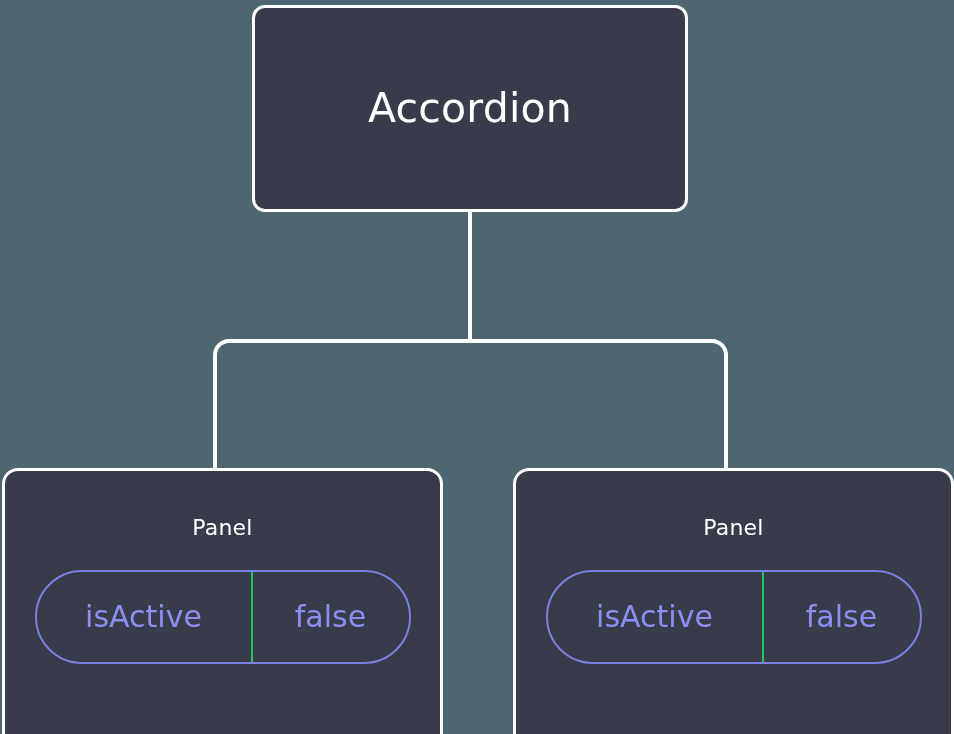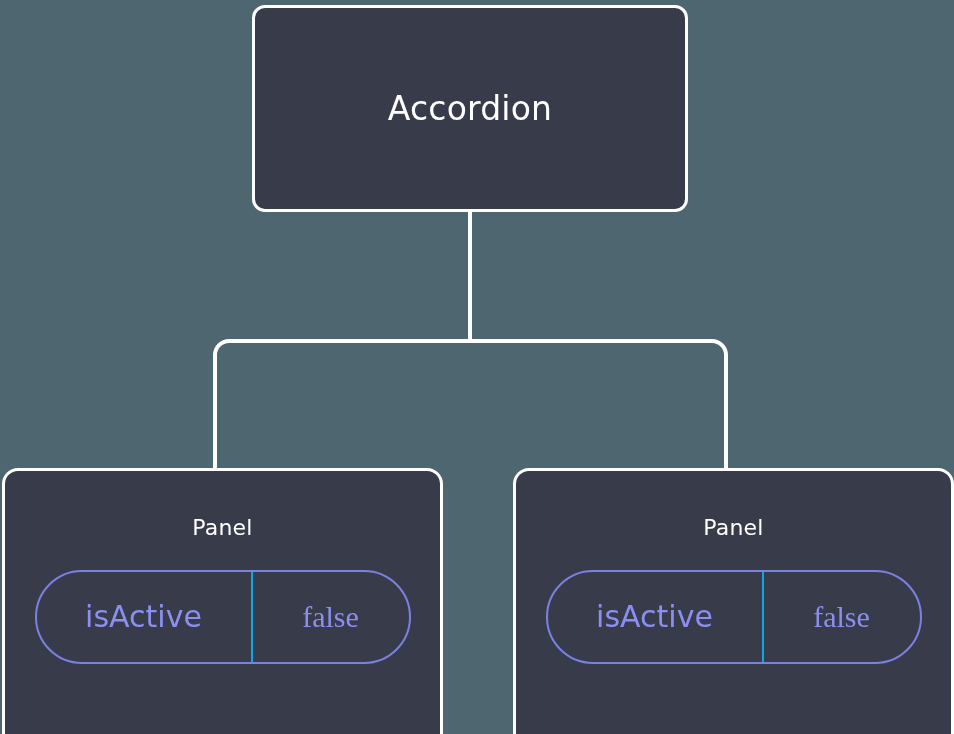--- a/index.html
+++ b/index.html
@@ -54,21 +54,21 @@
     width: 441px;
     height: 290px;
     top: 468px;
     padding-top: 46px;
   }
   .node-panel-left  { left: 2px; }
   .node-panel-right { left: 513px; }
 
   .node-title {
     color: #ffffff;
-    font-size: 33px;
+    font-size: 41px;
     font-weight: 400;
     letter-spacing: 0.2px;
     line-height: 1;
     white-space: nowrap;
   }
   .node-panel .node-title {
     font-size: 22px;
   }
 
   
@@ -90,22 +90,21 @@
     font-size: 30px;
     font-weight: 400;
     line-height: 1;
     white-space: nowrap;
   }
   .prop-key {
     width: 214px;
   }
   .prop-val {
     width: 156px;
-    border-left: 2px solid #0ea5e9;
-    font-family: Liberation Serif, serif;
+    border-left: 2px solid #22c55e;
   }
 </style>
 </head>
 <body>
 
 <div id="stage">
 
   <svg id="edges" viewBox="0 0 954 734" width="954" height="734" xmlns="http://www.w3.org/2000/svg">
 
     <path d="M 470 212 L 470 341" fill="none" stroke="#ffffff" stroke-width="4" stroke-linecap="butt"></path>

